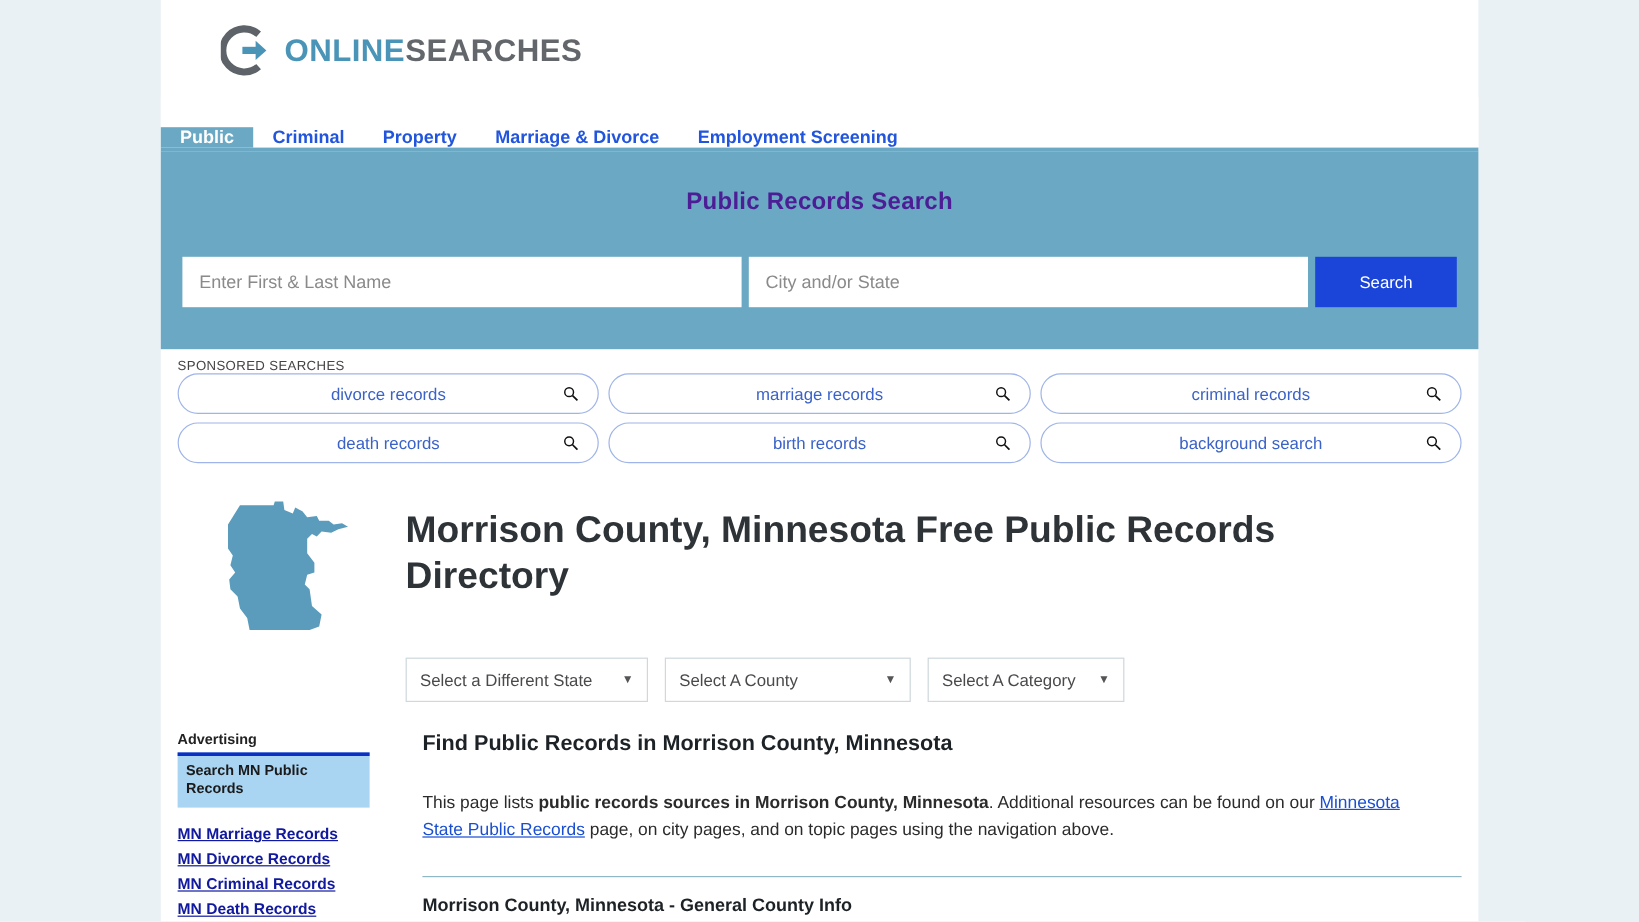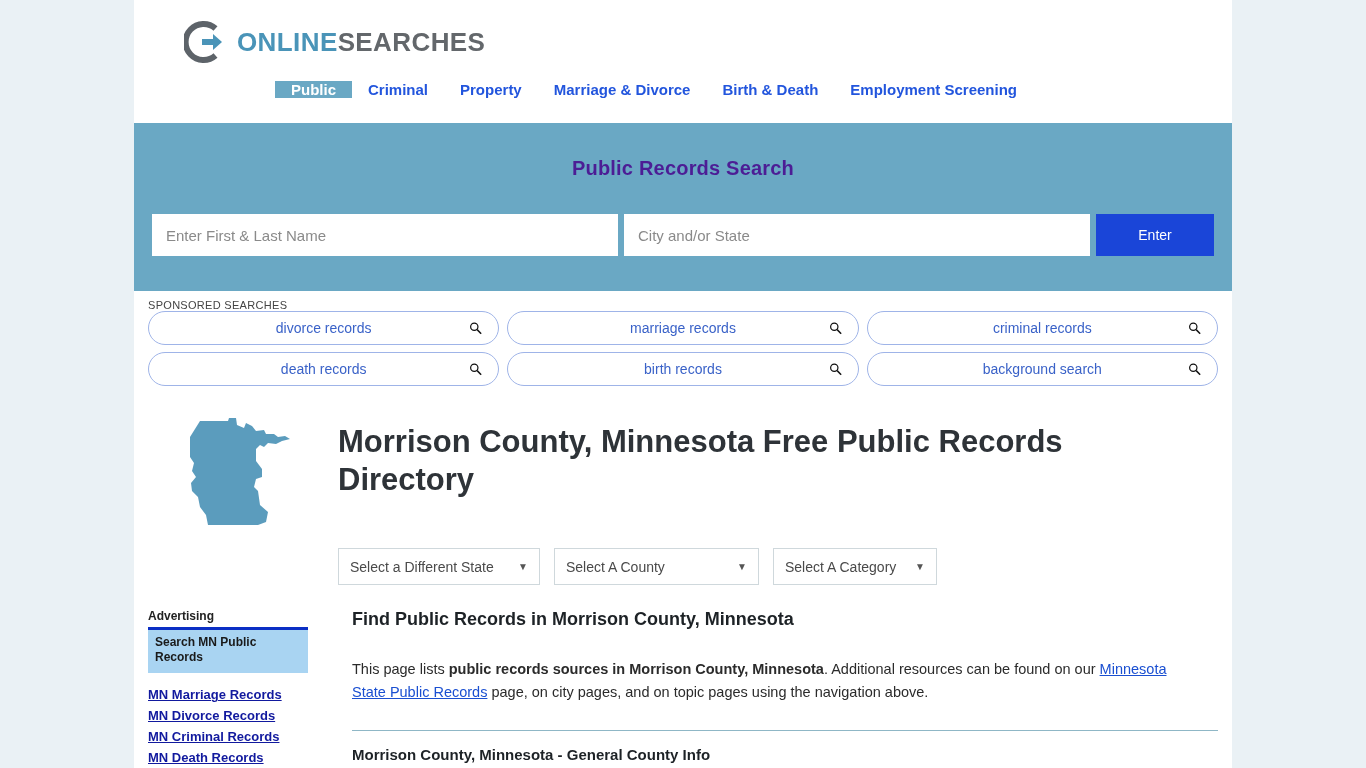--- a/index.html
+++ b/index.html
@@ -52,22 +52,21 @@
     letter-spacing: 0.4px;
     white-space: nowrap;
   }
   .logo-text .online { color: #4a94b8; }
   .logo-text .searches { color: #63676b; }
 
   
   .nav {
     height: 45px;
     display: flex;
-    align-items: flex-start;
-    padding-left: 141px;
+    align-items: flex-end;
     border-bottom: 3px solid #6aa8c4;
     background: #ffffff;
   }
   .nav-item {
     display: flex;
     align-items: center;
     padding: 0 16px;
     font-size: 15px;
     font-weight: bold;
     color: #2255dd;
@@ -312,30 +311,29 @@
           <span class="online">ONLINE</span><span class="searches">SEARCHES</span>
         </div>
       </div>
     </div>
 
     <div class="nav">
       <div class="nav-item active">Public</div>
       <div class="nav-item">Criminal</div>
       <div class="nav-item">Property</div>
       <div class="nav-item">Marriage &amp; Divorce</div>
-      <div class="nav-item">Birth &amp; Death</div>
       <div class="nav-item">Employment Screening</div>
     </div>
 
     <div class="hero">
       <div class="hero-title">Public Records Search</div>
       <div class="hero-form">
         <input id="name-field" class="hero-input" type="text" placeholder="Enter First &amp; Last Name" style="">
         <input id="city-field" class="hero-input" type="text" placeholder="City and/or State" style="">
-        <button class="hero-btn">Enter</button>
+        <button class="hero-btn">Search</button>
       </div>
     </div>
 
     <div class="sponsored">
       <div class="sponsored-label">SPONSORED SEARCHES</div>
 
       <div class="pill-row">
         <div class="pill">
           <span>divorce records</span>
           <span class="mag">

